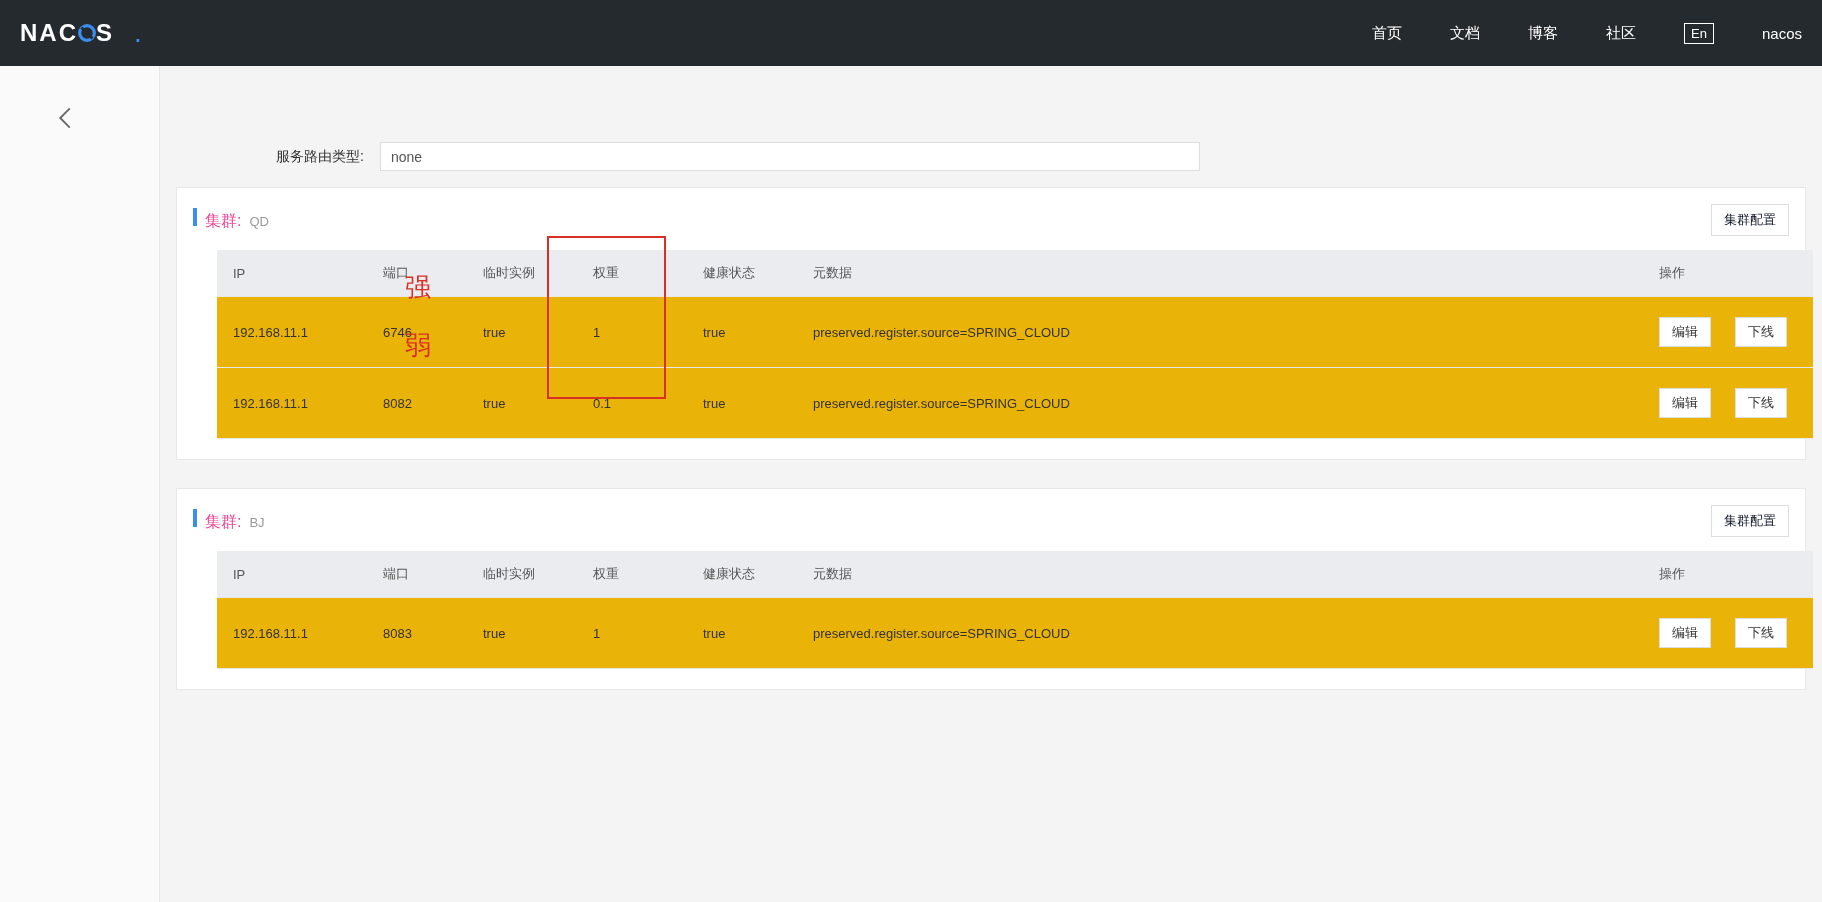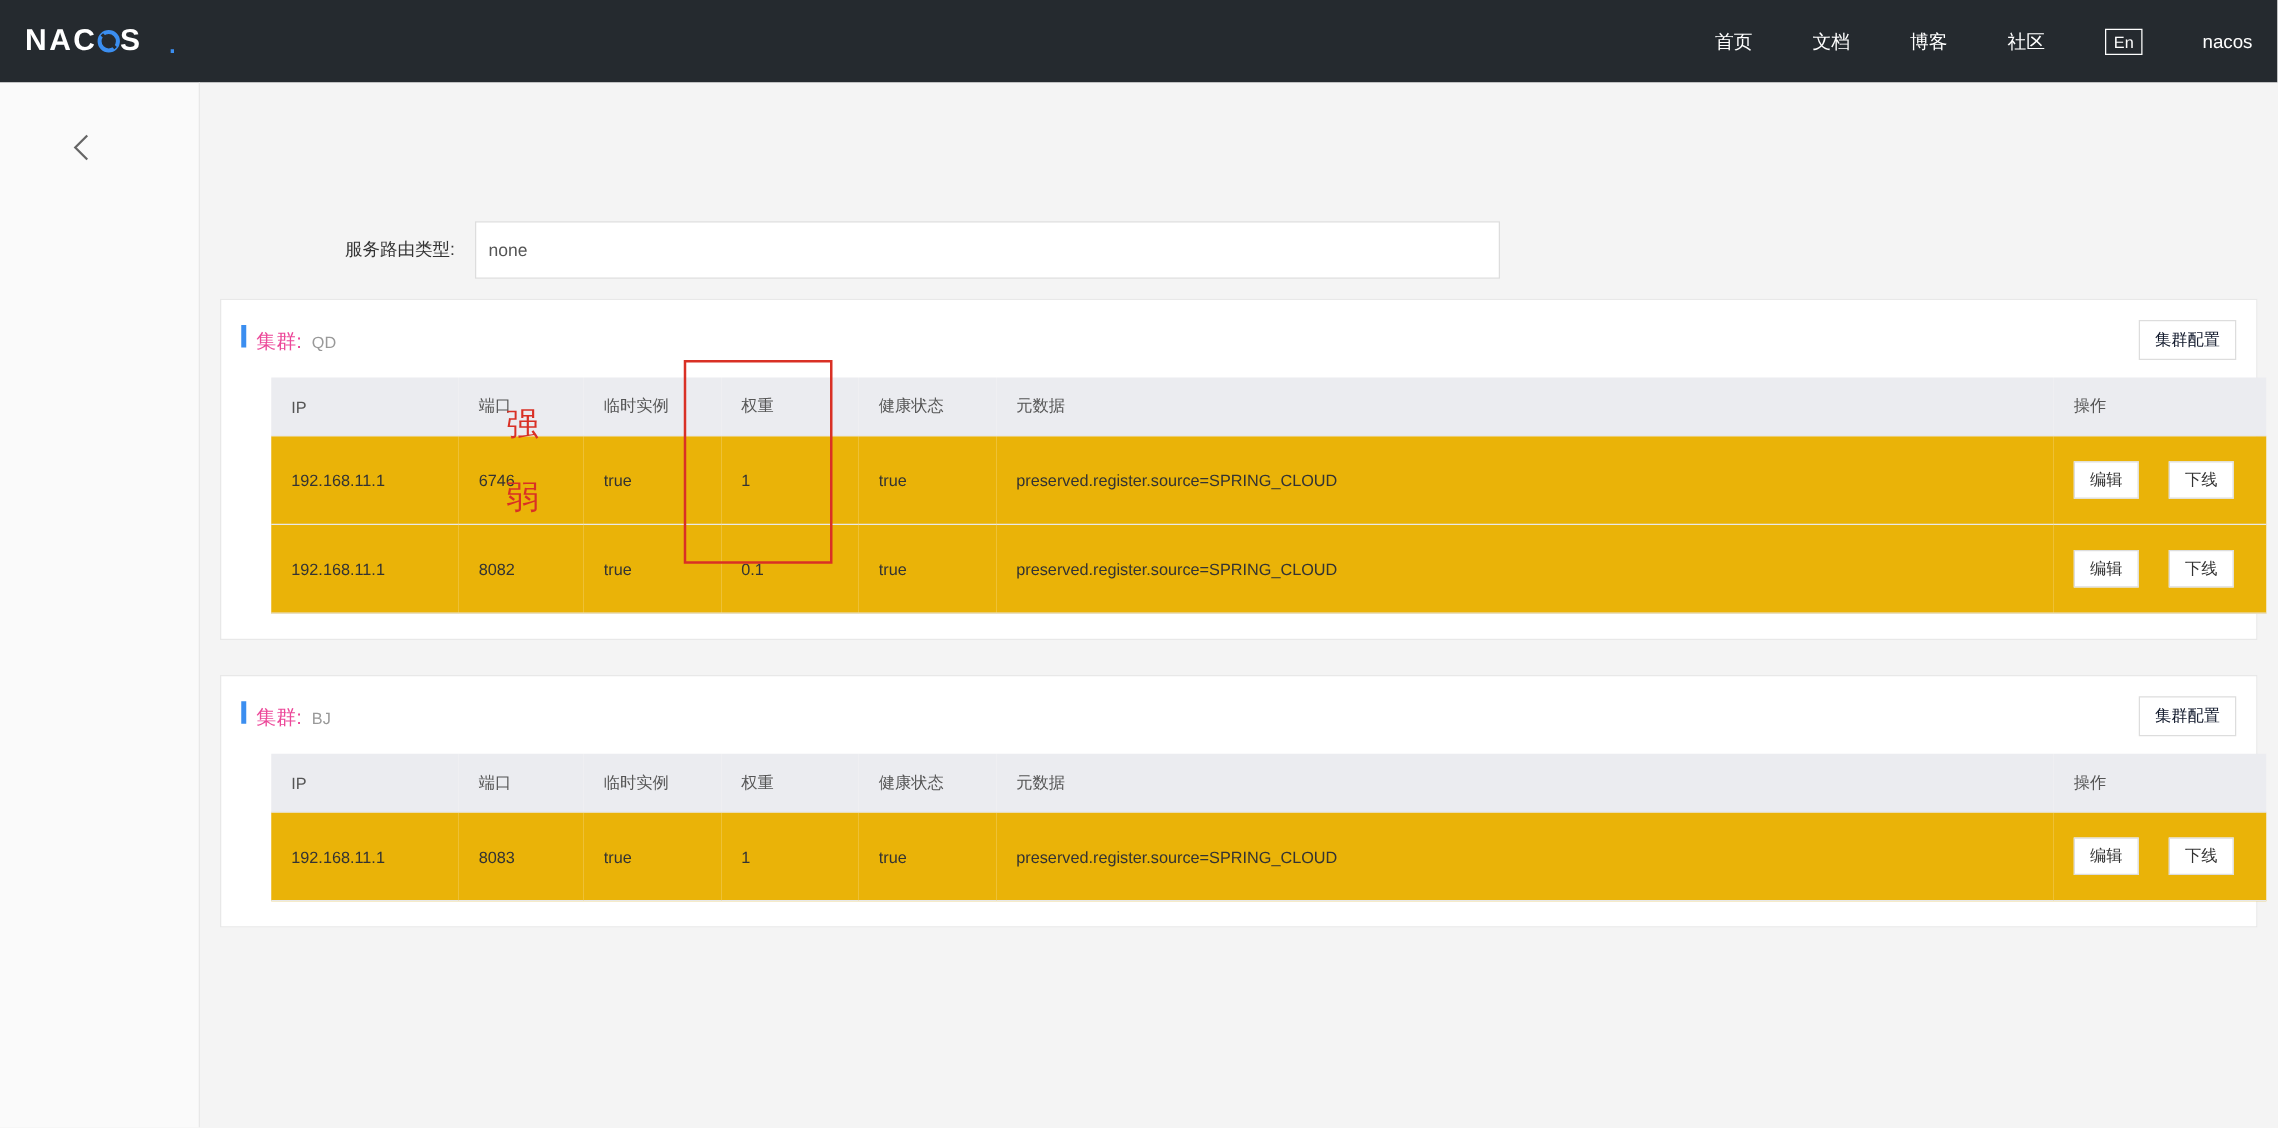--- a/index.html
+++ b/index.html
@@ -72,37 +72,37 @@
     }
     .main {
       flex: 1;
       padding: 0 16px 16px 16px;
       background: #f4f4f4;
       min-height: calc(100vh - 66px);
       position: relative;
     }
 
     .route-panel {
-      margin-top: 111px;
+      margin-top: 76px;
       margin-bottom: 16px;
       padding: 0 0 0 100px;
     }
     .route-row {
       display: flex;
       align-items: center;
       gap: 16px;
     }
     .route-label {
       color: #333;
       font-size: 14px;
       text-align: right;
     }
     .route-input {
       width: 820px;
-      height: 46px;
+      height: 29px;
       border: 1px solid #ddd;
       padding: 0 10px;
       font-size: 14px;
       color: #555;
       background: #fff;
     }
 
     .cluster-panel {
       background: #fff;
       border: 1px solid #e8e8e8;

